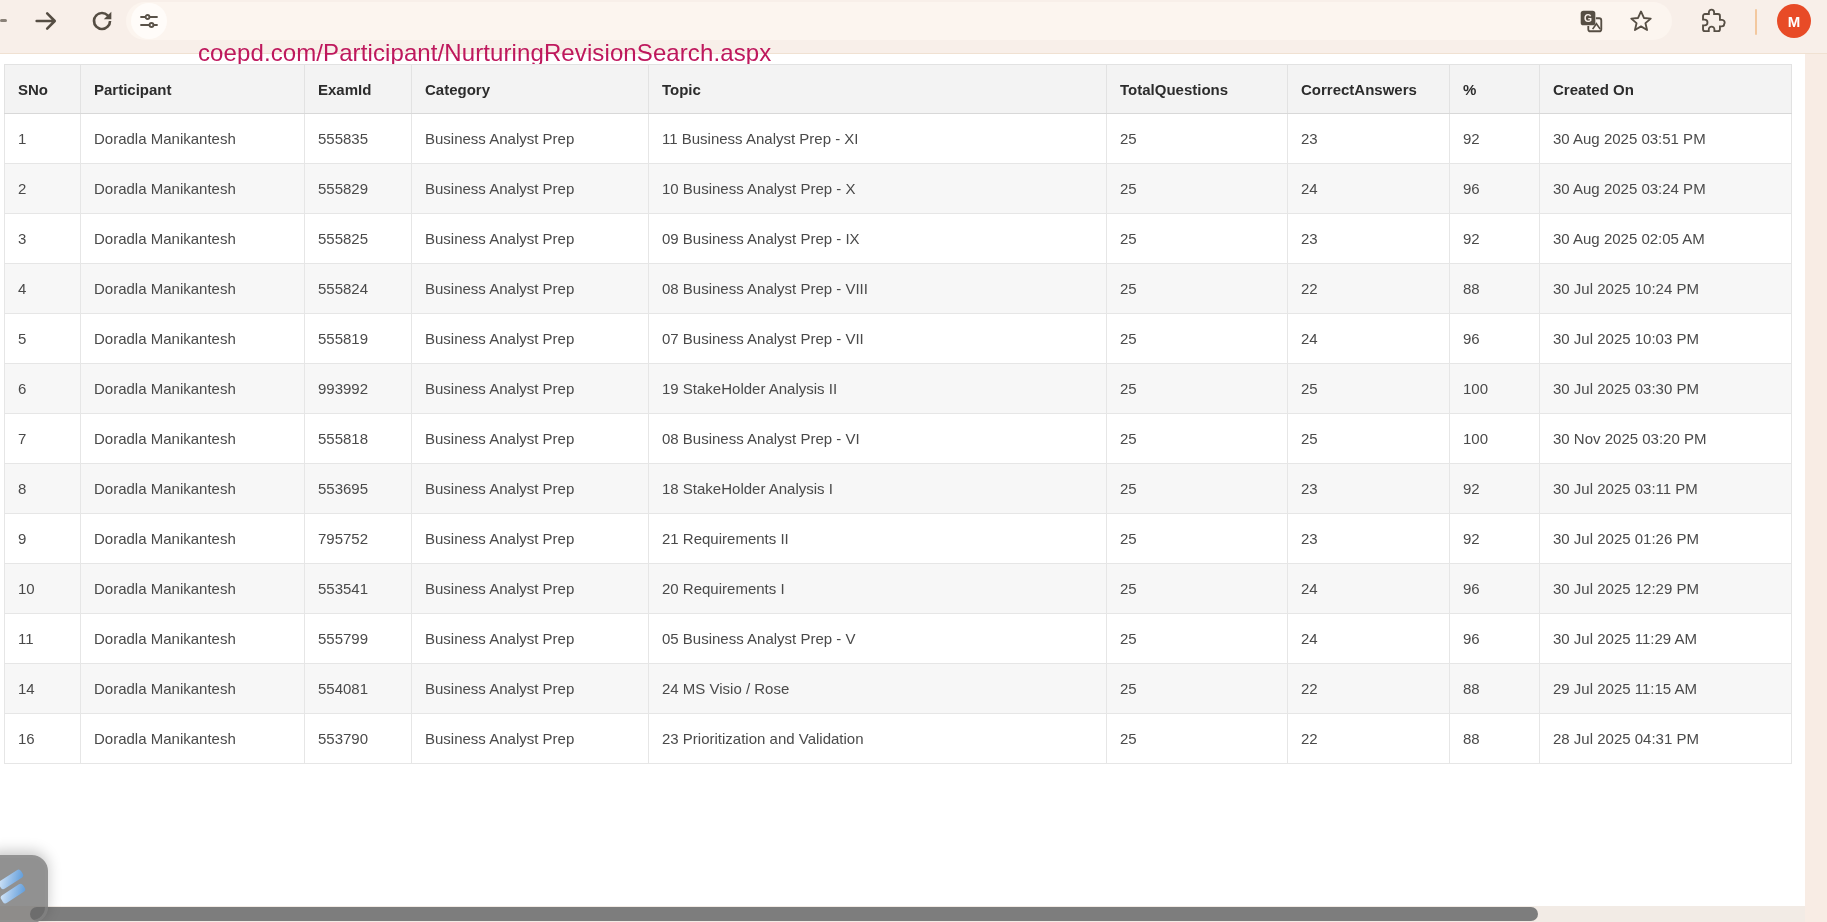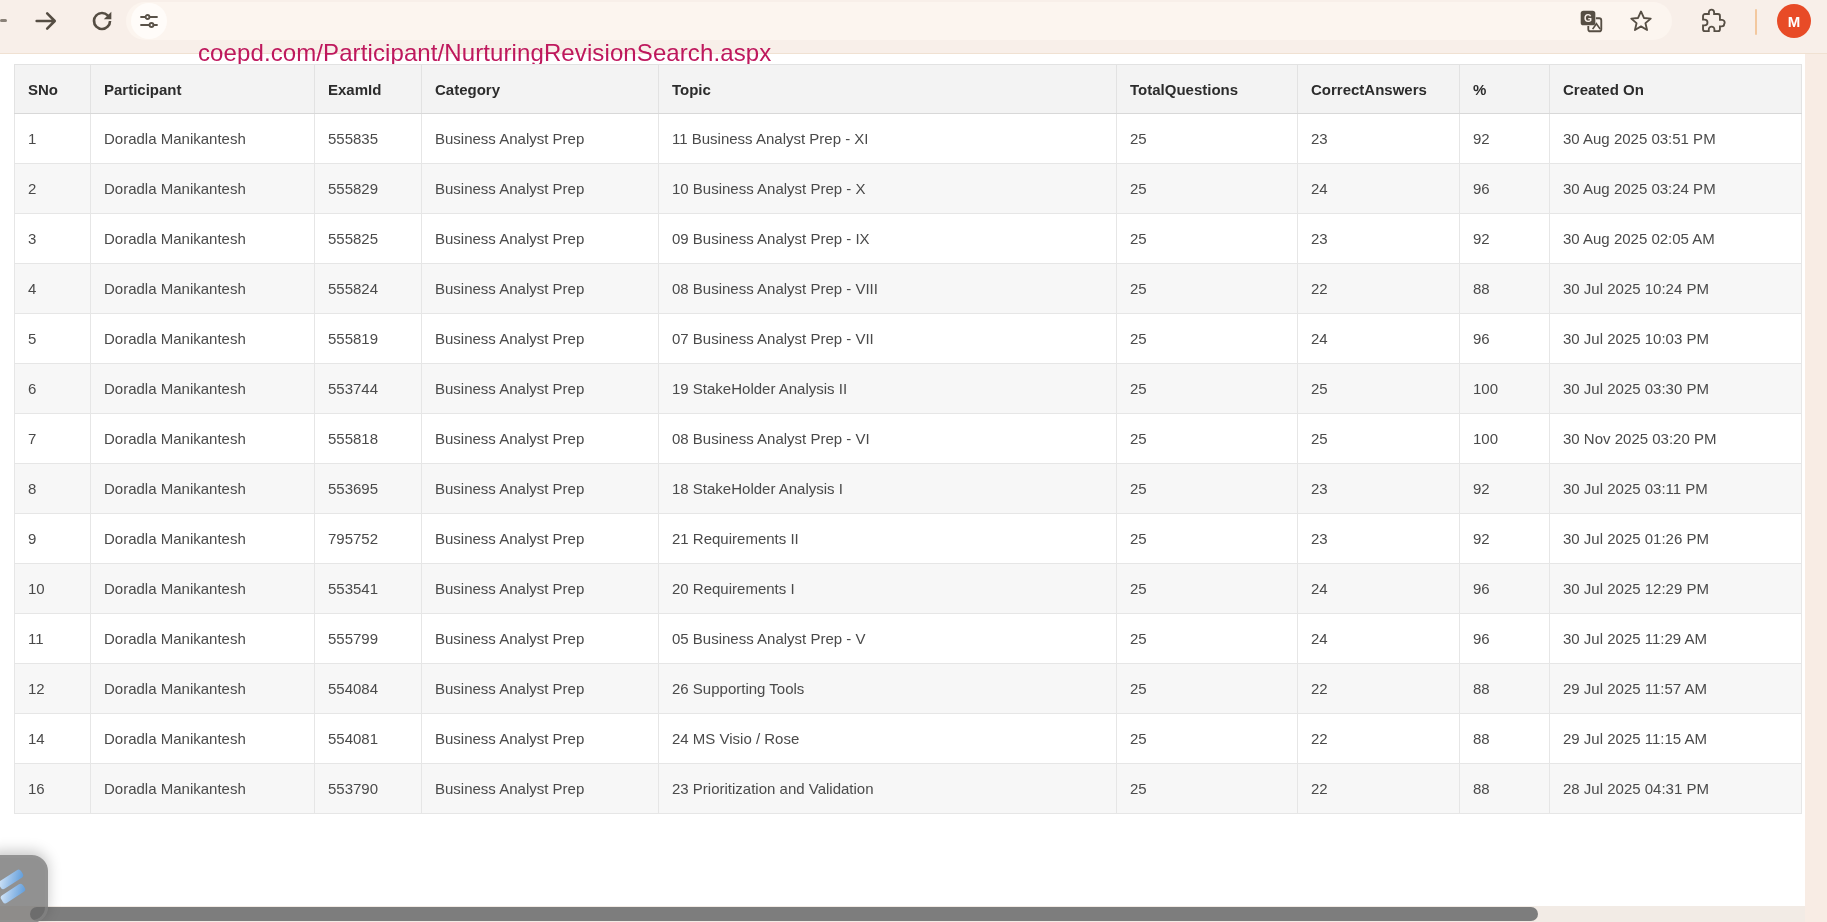--- a/index.html
+++ b/index.html
@@ -16,21 +16,21 @@
   .tune-bg{position:absolute;left:131px;top:3px;width:36px;height:36px;border-radius:50%;background:#fffcf9;}
   .tune-ic{position:absolute;left:139px;top:11px;width:20px;height:20px;color:#5a5248;}
   .url-text{position:absolute;left:198px;top:13px;font-size:24px;color:#be185d;letter-spacing:0.1px;white-space:nowrap;margin-top:26px;}
   .pill-ic{position:absolute;top:8px;width:26px;height:26px;color:#564e44;}
   .divider{position:absolute;left:1755px;top:9px;width:2px;height:26px;background:#f3c89f;border-radius:1px;}
   .avatar{position:absolute;left:1777px;top:4px;width:34px;height:34px;border-radius:50%;
           background:#e84b27;color:#fff;font-size:15px;font-weight:bold;
           display:flex;align-items:center;justify-content:center;}
 
   
-  .content-table{position:absolute;left:14px;top:64px;width:1787px;border-collapse:collapse;
+  .content-table{position:absolute;left:4px;top:64px;width:1787px;border-collapse:collapse;
                  table-layout:fixed;background:#fff;padding-left:39px;}
   .content-table th{height:48px;background:#f3f3f3;color:#2c2c2c;font-size:15px;font-weight:bold;
                     text-align:left;padding:0 0 0 13px;border:1px solid #e2e2e2;border-bottom:1px solid #d8d8d8;
                     white-space:nowrap;overflow:hidden;}
   .content-table td{height:49px;color:#4a4a4a;font-size:15px;text-align:left;padding:0 0 0 13px;
                     border:1px solid #e6e6e6;white-space:nowrap;overflow:hidden;}
   .content-table tbody tr:nth-child(even){background:#f7f7f7;}
   .content-table tbody tr:nth-child(odd){background:#ffffff;}
 
   
@@ -170,21 +170,21 @@
       <td>Business Analyst Prep</td>
       <td>07 Business Analyst Prep - VII</td>
       <td>25</td>
       <td>24</td>
       <td>96</td>
       <td>30 Jul 2025 10:03 PM</td>
     </tr>
         <tr>
       <td>6</td>
       <td>Doradla Manikantesh</td>
-      <td>553744</td>
+      <td>993992</td>
       <td>Business Analyst Prep</td>
       <td>19 StakeHolder Analysis II</td>
       <td>25</td>
       <td>25</td>
       <td>100</td>
       <td>30 Jul 2025 03:30 PM</td>
     </tr>
         <tr>
       <td>7</td>
       <td>Doradla Manikantesh</td>
@@ -232,31 +232,20 @@
         <tr>
       <td>11</td>
       <td>Doradla Manikantesh</td>
       <td>555799</td>
       <td>Business Analyst Prep</td>
       <td>05 Business Analyst Prep - V</td>
       <td>25</td>
       <td>24</td>
       <td>96</td>
       <td>30 Jul 2025 11:29 AM</td>
-    </tr>
-        <tr>
-      <td>12</td>
-      <td>Doradla Manikantesh</td>
-      <td>554084</td>
-      <td>Business Analyst Prep</td>
-      <td>26 Supporting Tools</td>
-      <td>25</td>
-      <td>22</td>
-      <td>88</td>
-      <td>29 Jul 2025 11:57 AM</td>
     </tr>
         <tr>
       <td>14</td>
       <td>Doradla Manikantesh</td>
       <td>554081</td>
       <td>Business Analyst Prep</td>
       <td>24 MS Visio / Rose</td>
       <td>25</td>
       <td>22</td>
       <td>88</td>

